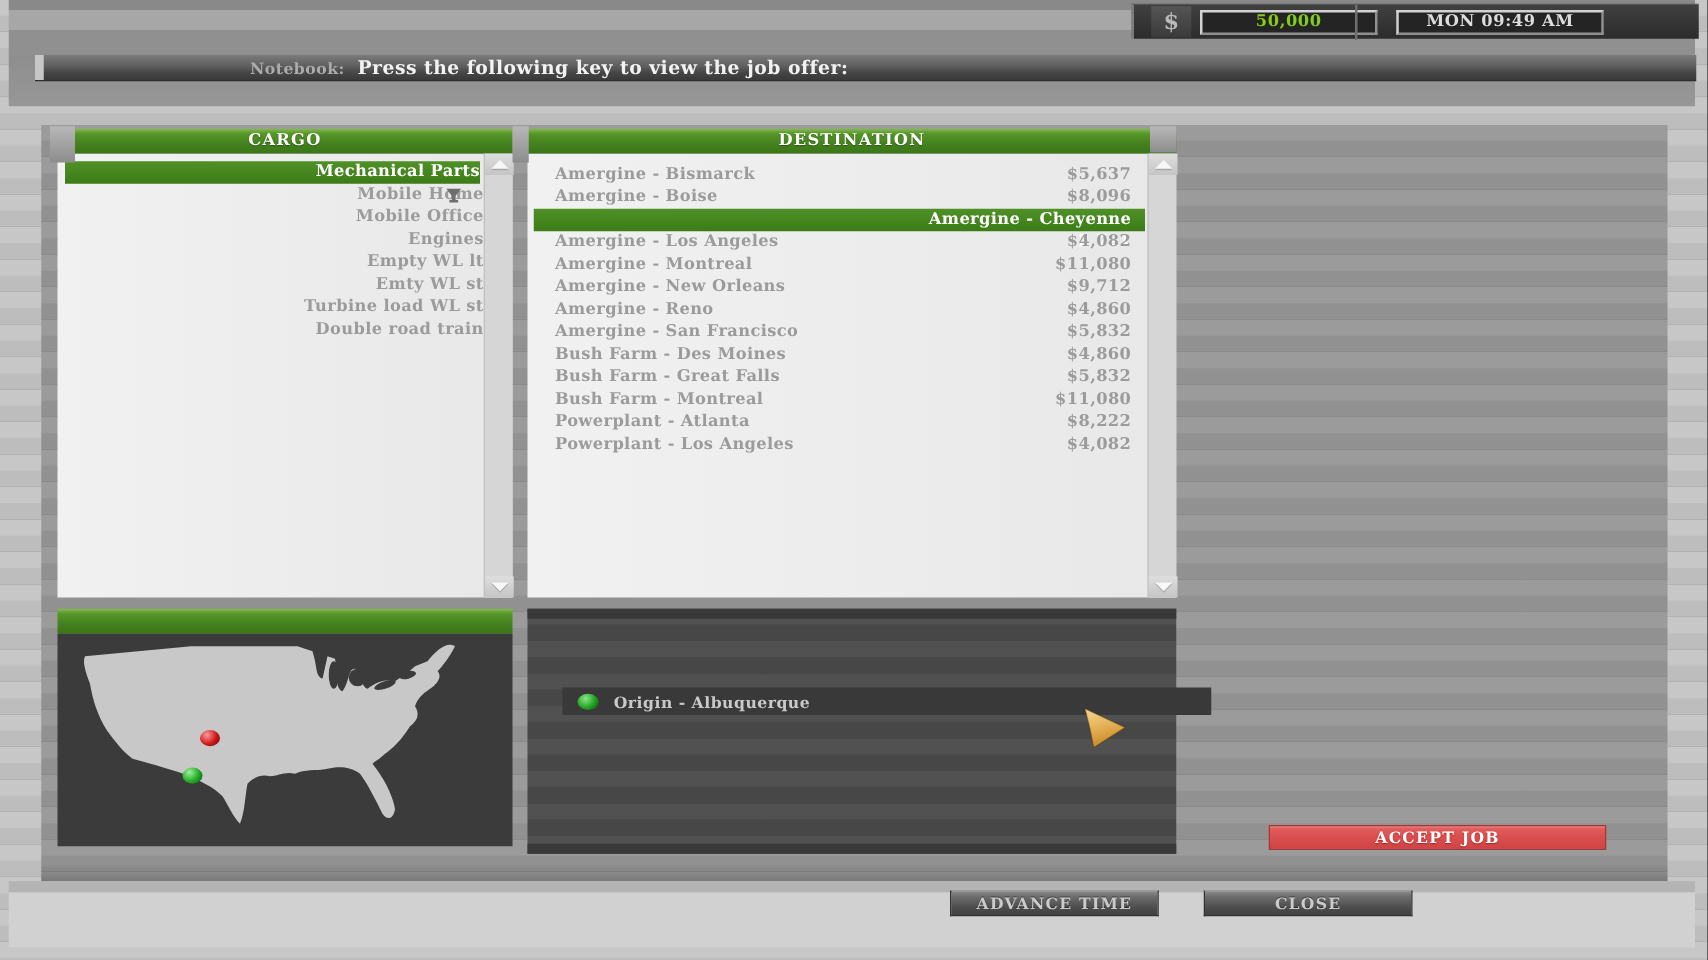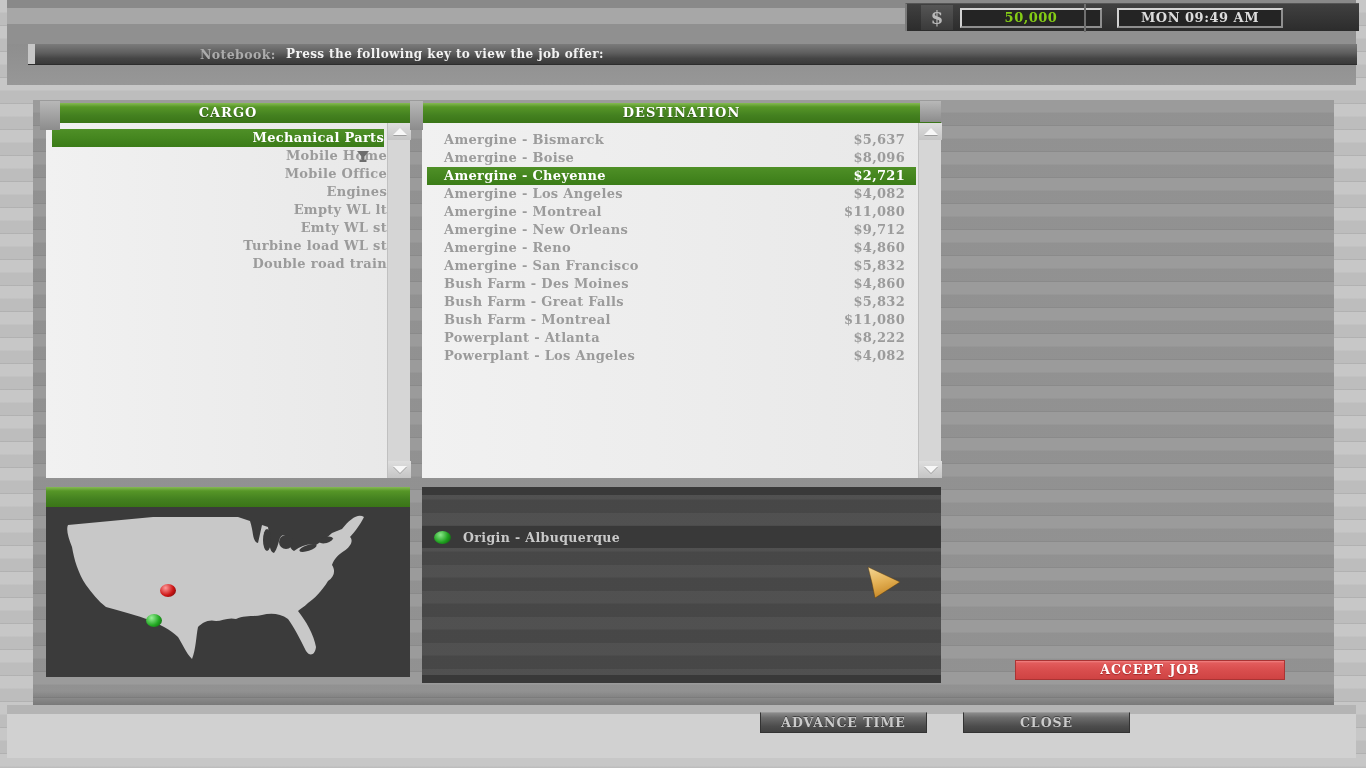--- a/index.html
+++ b/index.html
@@ -47,21 +47,21 @@
   .hud-seam  { position:absolute; left:177px; top:0; width:2px; height:28px; background:#6f6f6f; }
 
   
   .notebook-bar {
     left:28px; top:44px; width:1329px; height:21px;
     background:linear-gradient(180deg,#7b7b7b,#5e5e5e 45%,#454545 72%,#393939);
     border-bottom:1px solid #2d2d2d;
   }
   .nb-cap  { position:absolute; left:0; top:0; width:7px; height:100%; background:#c7c7c7; }
   .nb-label{ position:absolute; left:172px; top:0; line-height:21px; color:#ababab; font-size:12.5px; letter-spacing:0.4px; }
-  .nb-text { position:absolute; left:258px; top:0; line-height:21px; color:#f2f2f2; font-size:12px; letter-spacing:0.4px; }
+  .nb-text { position:absolute; left:258px; top:0; line-height:21px; color:#f2f2f2; font-size:15px; letter-spacing:0.4px; }
 
   
   .dialog {
     left:33px; top:100px; width:1301px; height:605px;
     background-color:#969696;
     background-image:repeating-linear-gradient(180deg,
       rgba(255,255,255,0.05) 0px, rgba(255,255,255,0.05) 12px,
       rgba(0,0,0,0.03) 13px, rgba(0,0,0,0.03) 25px,
       rgba(0,0,0,0.08) 25px, rgba(0,0,0,0.08) 26px);
   }
@@ -95,21 +95,21 @@
   .dest-rows  { width:496px; padding-top:8px; }
   .row {
     position:relative; height:18px; line-height:18px;
     font-size:13px; letter-spacing:0.3px; color:#9b9b9b; white-space:nowrap;text-align:right;
   }
   .cargo-rows .row { }
   .cargo-rows .row.selected { margin:0 3px 0 6px; padding-left:15px;
     background:linear-gradient(180deg,#4f9027,#3b7c18); color:#fff; }
   .dest-rows .row { display:flex; justify-content:space-between; padding:0 13px 0 22px; }
   .dest-rows .row.selected { margin:0 2px 0 5px; padding:0 11px 0 17px;
-    background:linear-gradient(180deg,#4f9027,#3b7c18); color:#fff; }
+    background:linear-gradient(180deg,#4f9027,#3b7c18); color:#fff;flex-direction:column; }
   .filter-icon { position:absolute; right:16px; top:2px; }
 
   
   .scrollbar {
     position:absolute; top:0; right:0; width:23px; height:355px;
     background:#d6d6d6; border-left:1px solid #c0c0c0;
   }
   .sb-btn { position:absolute; left:0; width:23px; height:17px;
     background:linear-gradient(180deg,#dedede,#c5c5c5); }
   .sb-btn.up   { top:0; }
@@ -139,21 +139,21 @@
       rgba(255,255,255,0.03) 0px, rgba(255,255,255,0.03) 12px,
       rgba(0,0,0,0.05) 13px, rgba(0,0,0,0.05) 26px);
   }
   .info-panel::before { content:""; position:absolute; left:0; top:0; width:100%; height:8px; background:#393939; }
   .info-panel::after  { content:""; position:absolute; left:0; bottom:0; width:100%; height:8px; background:#393939; }
   .info-row {
     position:absolute; left:0; width:100%; height:22px; background:#393939;
     display:flex; align-items:center; padding-left:12px;
     color:#c9c9c9; font-size:12.5px; letter-spacing:0.4px;
   }
-  .info-row.origin { top:39px; }
+  .info-row.origin { top:63px;margin-left:28px; }
   .info-row.dest   { top:117px; }
   .dot { width:17px; height:13px; border-radius:50%; margin-right:12px; flex:none; }
   .dot.green { background:radial-gradient(circle at 38% 30%, #8ae88a, #1fa01f 55%, #0a4d0a 100%); }
   .dot.red   { background:radial-gradient(circle at 38% 30%, #ff9090, #c61414 55%, #560505 100%); }
 
   
   .accept-btn {
     left:1015px; top:660px; width:270px; height:20px;
     background:linear-gradient(180deg,#f08484 0px,#e25c5c 2px,#da4f4f 45%,#cf4343 100%);
     border:1px solid #aa3434;

